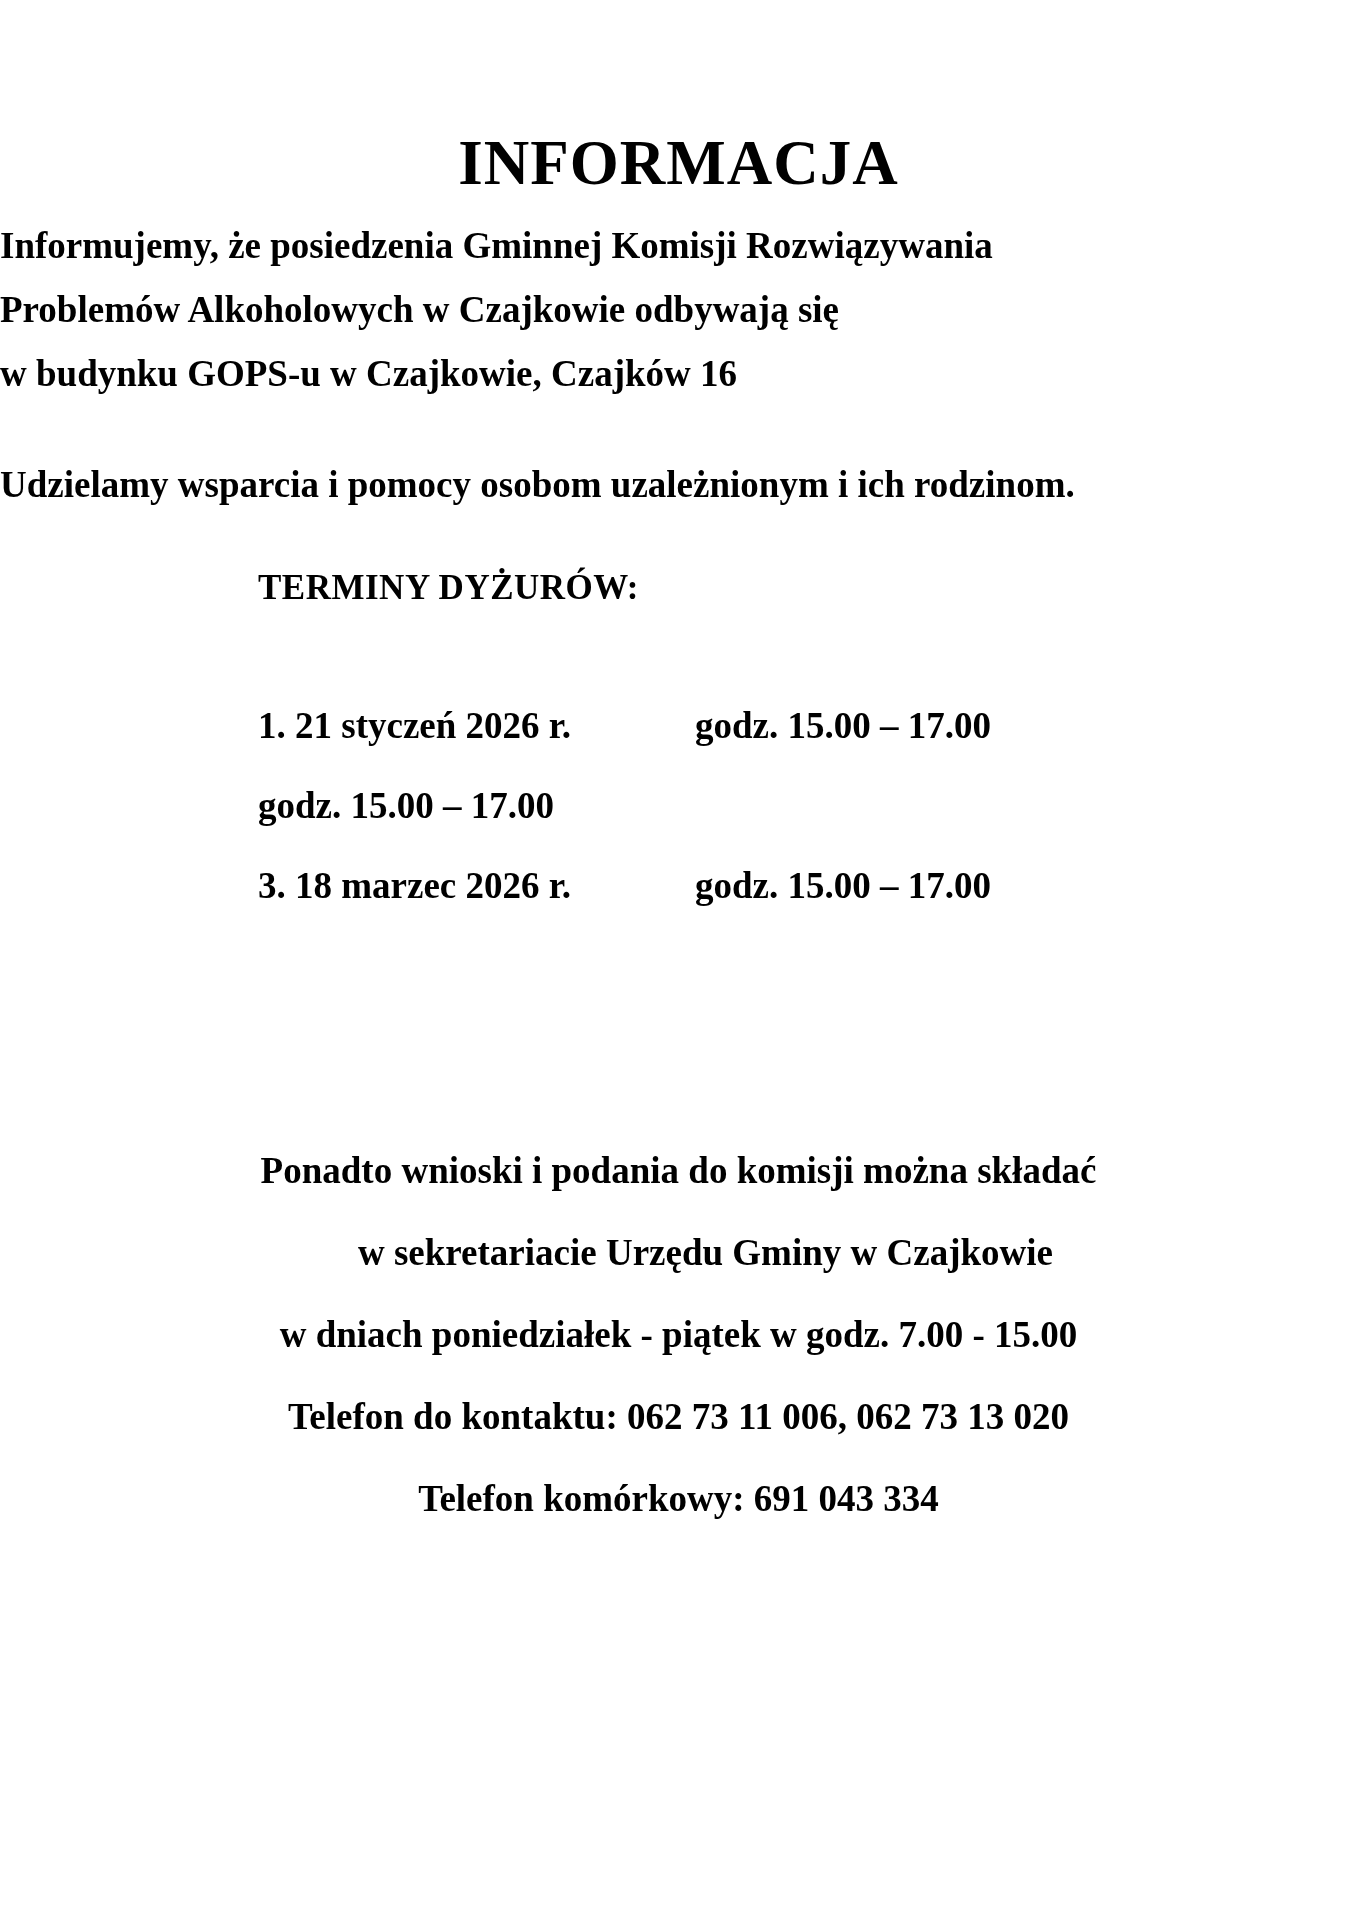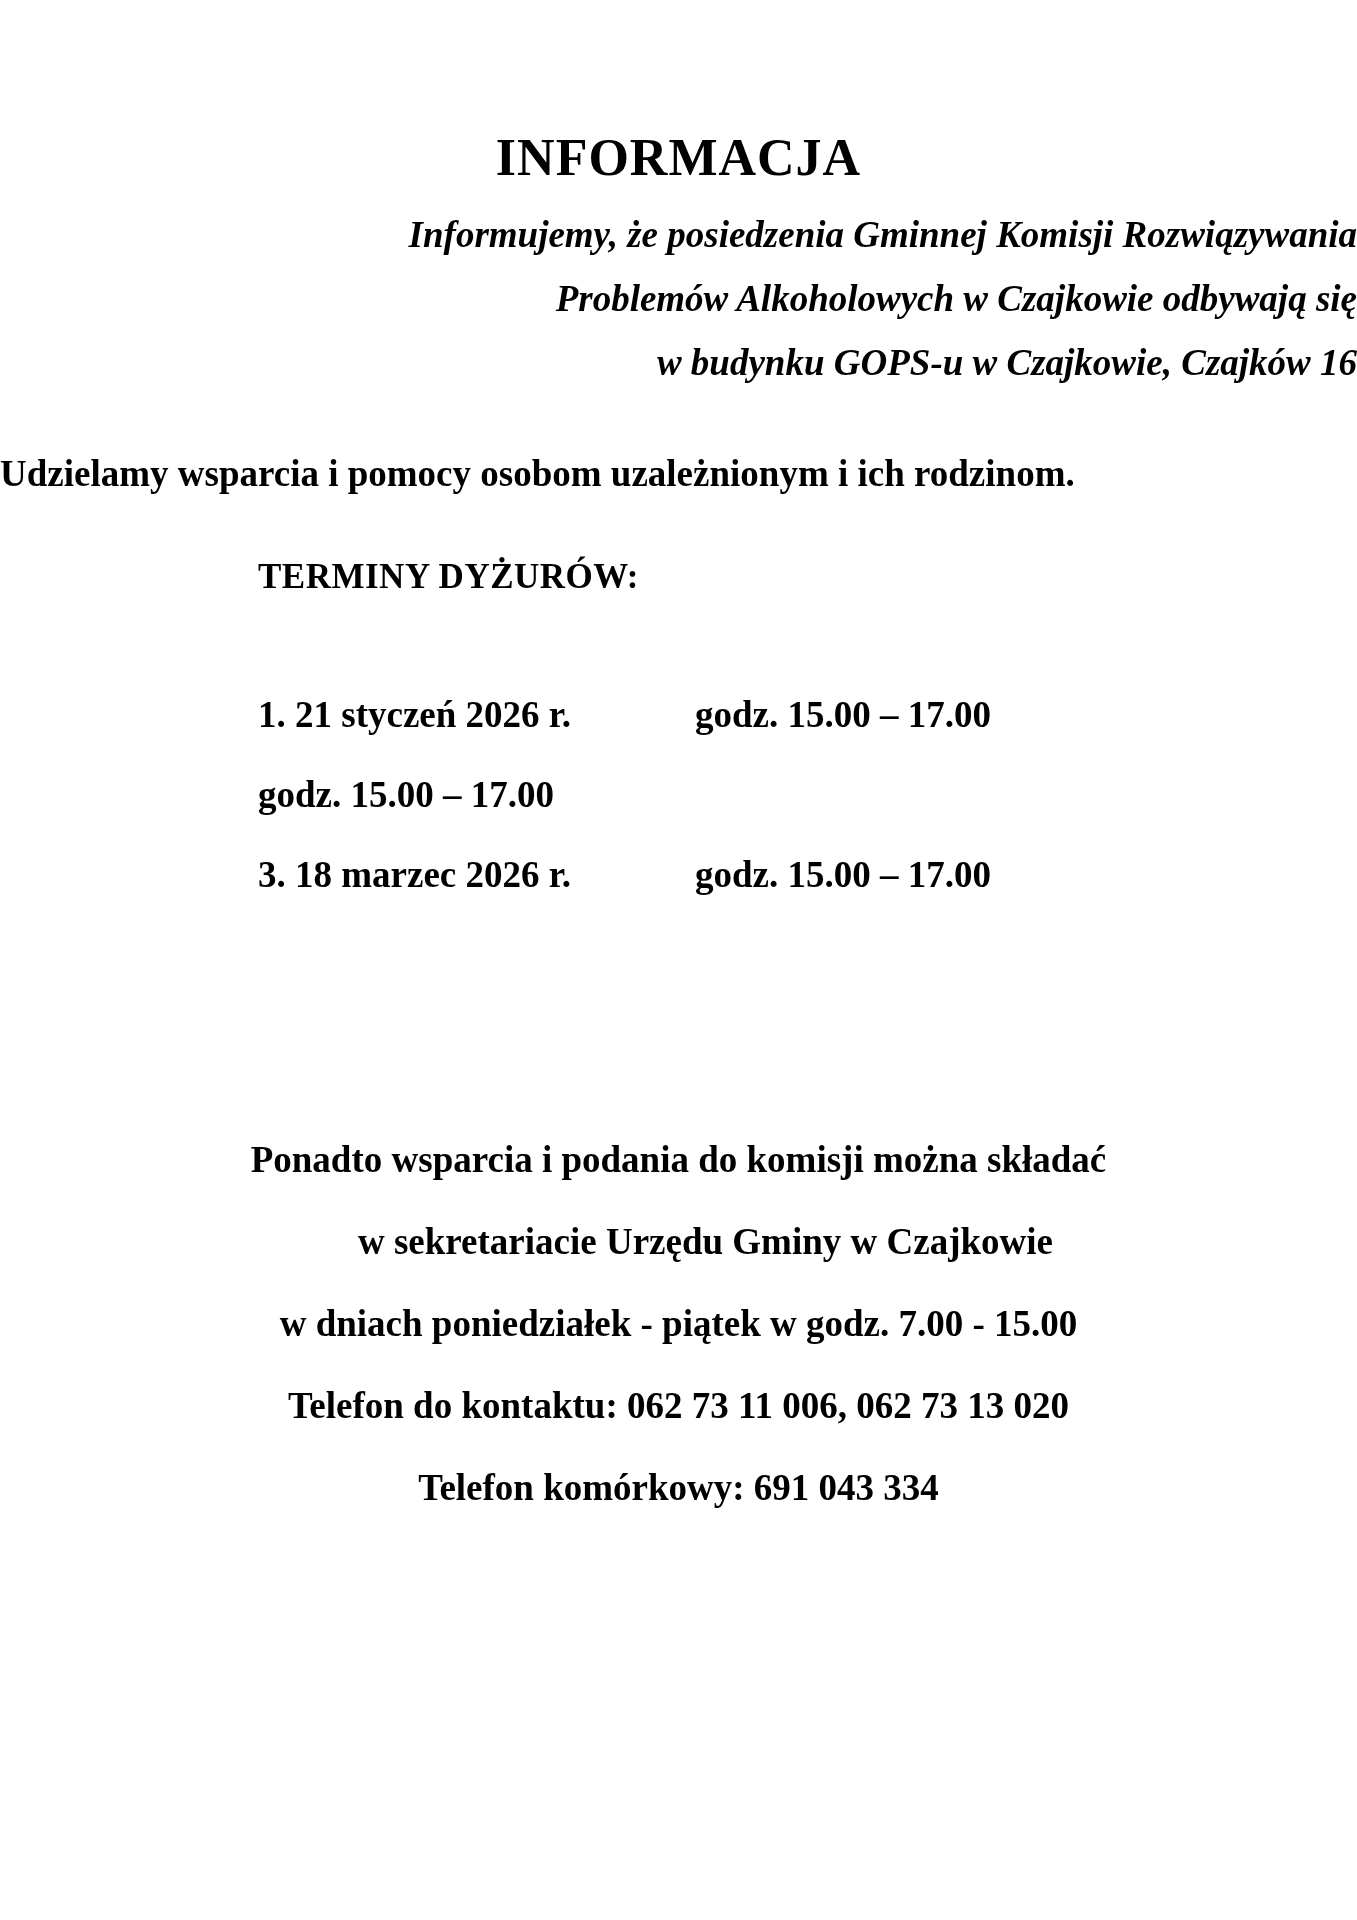--- a/index.html
+++ b/index.html
@@ -15,32 +15,31 @@
     background: #ffffff;
     color: #000000;
     font-family: "Liberation Serif", "DejaVu Serif", serif;
     font-weight: 700;
     overflow: hidden;
     box-sizing: border-box;
   }
   .title {
     margin: 0;
     padding-top: 132px;
-    font-size: 52px;
+    font-size: 63px;
     line-height: 1;
     text-align: center;
     font-weight: 700;
     letter-spacing: 1px;
   }
   .intro {
     margin-top: 19px;
     font-size: 37px;
     line-height: 64px;
-    text-align: right;
-    font-style: italic;
+    text-align: left;
   }
   .support-line {
     margin-top: 47px;
     font-size: 37px;
     line-height: 64px;
     text-align: left;
   }
   .schedule-heading {
     margin-top: 50px;
     margin-left: 258px;
@@ -106,20 +105,20 @@
     <div class="schedule-row">
       <span class="schedule-hours">godz. 15.00 – 17.00</span>
     </div>
     <div class="schedule-row">
       <span class="schedule-date">3. 18 marzec 2026 r.</span>
       <span class="schedule-hours">godz. 15.00 – 17.00</span>
     </div>
   </div>
 
   <div class="footer-block">
-    <div class="footer-line">Ponadto wsparcia i podania do komisji można składać</div>
+    <div class="footer-line">Ponadto wnioski i podania do komisji można składać</div>
     <div class="footer-line offset-right">w sekretariacie Urzędu Gminy w Czajkowie</div>
     <div class="footer-line">w dniach poniedziałek - piątek w godz. 7.00 - 15.00</div>
     <div class="footer-line">Telefon do kontaktu: 062 73 11 006, 062 73 13 020</div>
     <div class="footer-line">Telefon komórkowy: 691 043 334</div>
   </div>
 
 </div>
 
 </body></html>

